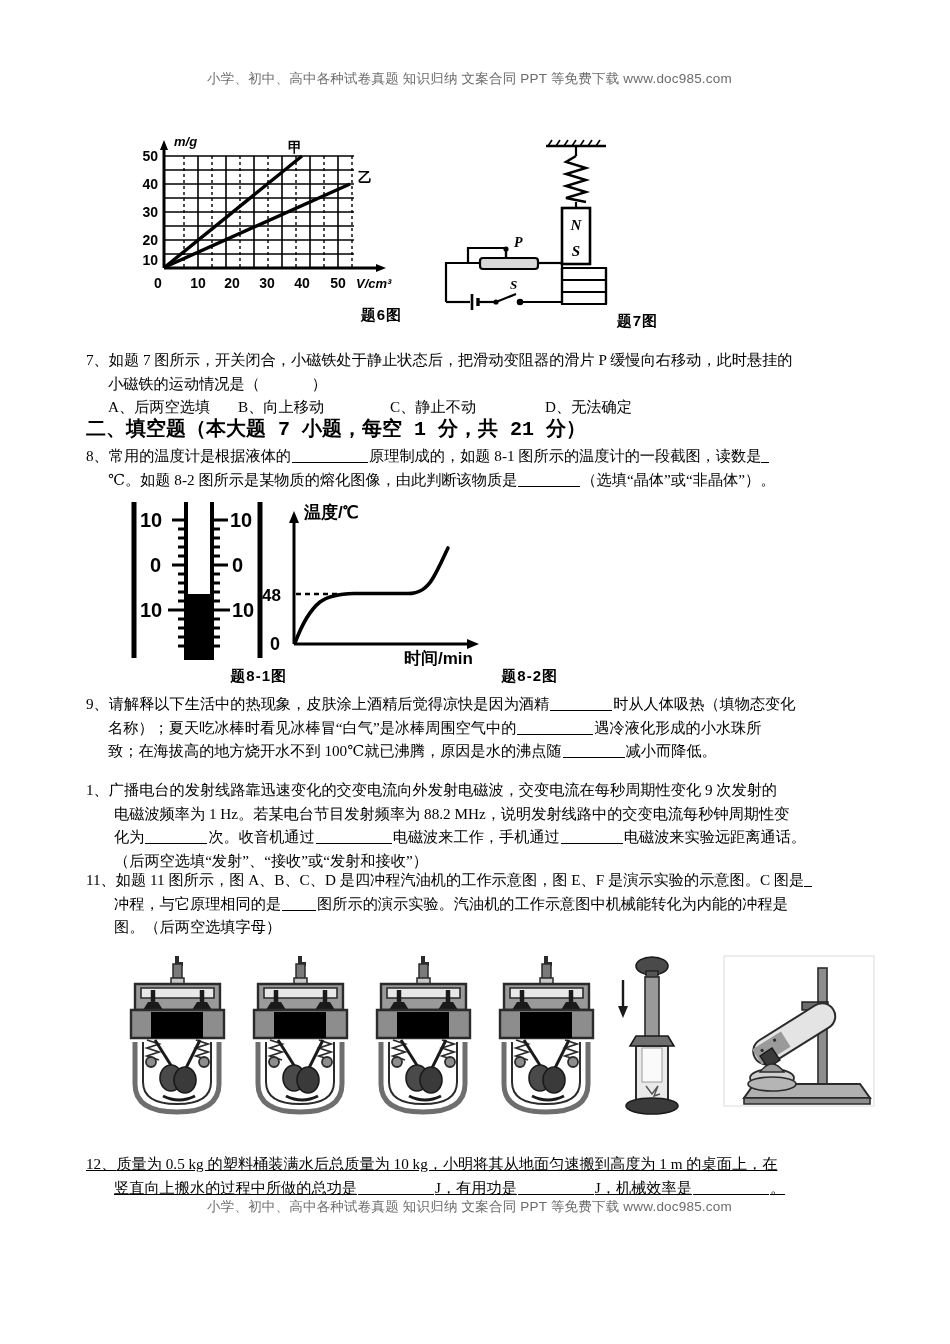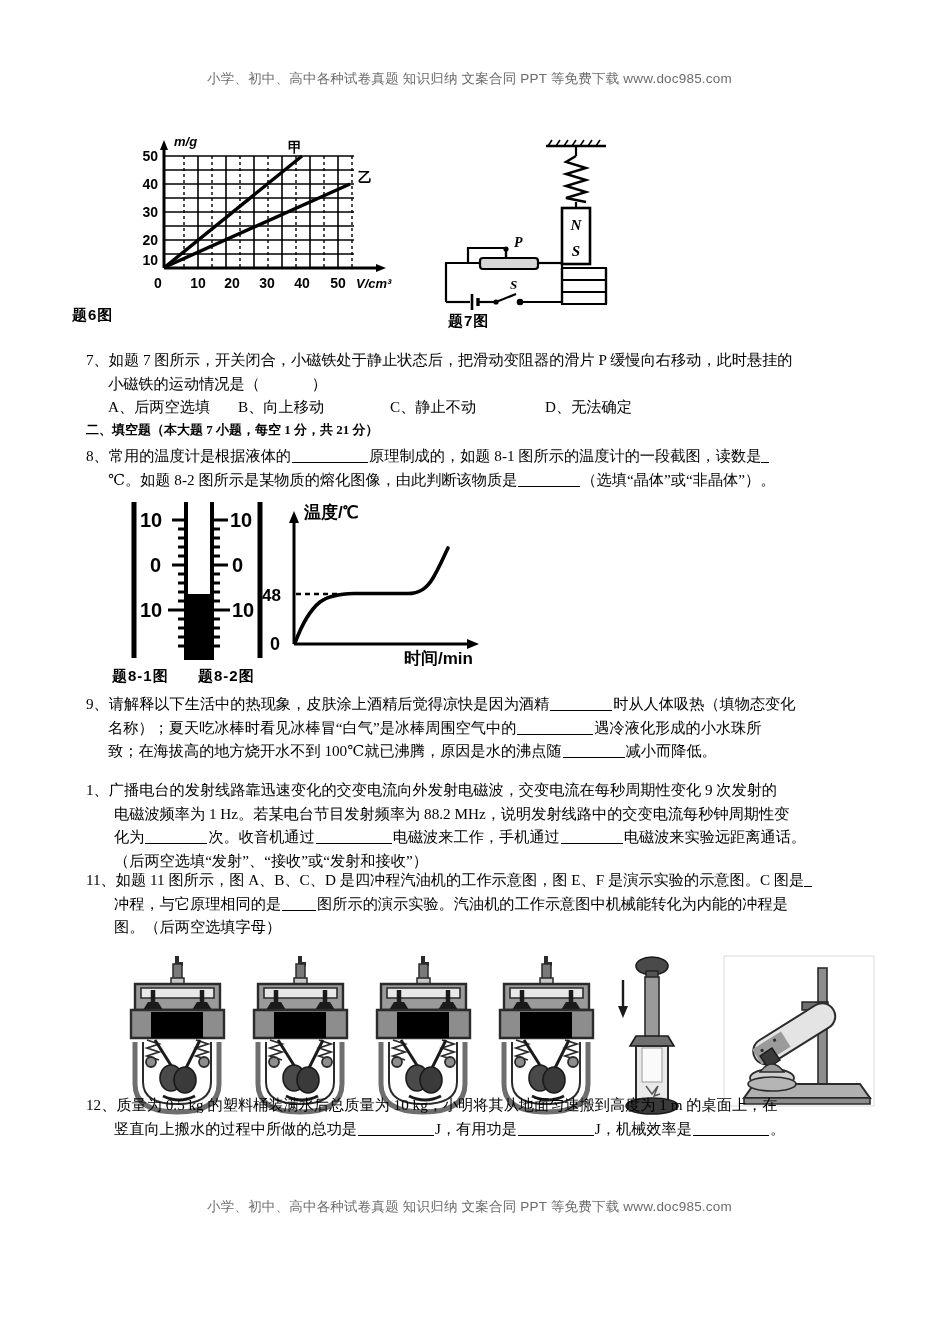--- a/index.html
+++ b/index.html
@@ -37,33 +37,33 @@
     text-justify: inter-ideograph;
     margin: 0;
   }
   .q-indent { text-indent: 0; padding-left: 22px; }
   .hang { padding-left: 22px; text-indent: -22px; }
   .blank-m { display: inline-block; border-bottom: 1px solid #000; width: 62px; height: 14px; margin: 0 1px; vertical-align: -2px; }
   .blank-l { display: inline-block; border-bottom: 1px solid #000; width: 76px; height: 14px; margin: 0 1px; vertical-align: -2px; }
   .blank-xs { display: inline-block; border-bottom: 1px solid #000; width: 34px; height: 14px; margin: 0 1px; vertical-align: -2px; }
   .blank-tail { display: inline-block; border-bottom: 1px solid #000; width: 8px; height: 14px; vertical-align: -2px; }
 
-  .section-head { font-weight: bold; font-size: 13px; line-height: 24px; margin: 0; }
+  .section-head { font-weight: bold; font-size: 20px; line-height: 24px; margin: 0; font-family: Liberation Mono, monospace; }
 
   .opts { font-size: 15.2px; line-height: 23px; padding-left: 22px; }
   .opts span { display: inline-block; }
   .opt1 { width: 130px; }
   .opt2 { width: 152px; }
   .opt3 { width: 155px; }
 
   .figcap {
     font-weight: bold;
     font-size: 15px;
     font-family: "Liberation Sans", sans-serif;
-    text-align: left;
+    text-align: right;
     letter-spacing: 1px;
   }
 
   .fig-abs { position: absolute; }
 
   
   svg { display: block; }
 </style>
 </head>
 <body>
@@ -432,21 +432,21 @@
 
         <path d="M648,112 L660,104 L668,116 L656,124 Z" fill="#3a3a3a" stroke="#1a1a1a" stroke-width="1.4"></path>
 
         <ellipse cx="660" cy="134" rx="22" ry="9" fill="#cfcfcf" stroke="#2b2b2b" stroke-width="1.8"></ellipse>
         <path d="M648,128 Q660,112 672,128 Z" fill="#9a9a9a" stroke="#2b2b2b" stroke-width="1.4"></path>
         <ellipse cx="660" cy="140" rx="24" ry="7" fill="#b5b5b5" stroke="#2b2b2b" stroke-width="1.6"></ellipse>
       </g>
     </svg>
   </div>
 
-  <div class="content" style="top:1093px;">
+  <div class="content" style="top:1152px;text-decoration:underline;">
     <p class="qtext hang" style="padding-left:28px;text-indent:-28px;">
       <span>12、</span><span>质量为 0.5 kg 的塑料桶装满水后总质量为 10 kg，小明将其从地面匀速搬到高度为 1 m 的桌面上，在</span>
     </p>
     <p class="qtext" style="padding-left:28px;">
       <span>竖直向上搬水的过程中所做的总功是</span><span class="blank-l"></span><span>J，有用功是</span><span class="blank-l"></span><span>J，机械效率是</span><span class="blank-l"></span><span>。</span>
     </p>
   </div>
 
   <div class="watermark watermark-bottom">小学、初中、高中各种试卷真题 知识归纳 文案合同 PPT 等免费下载  www.doc985.com</div>
 

